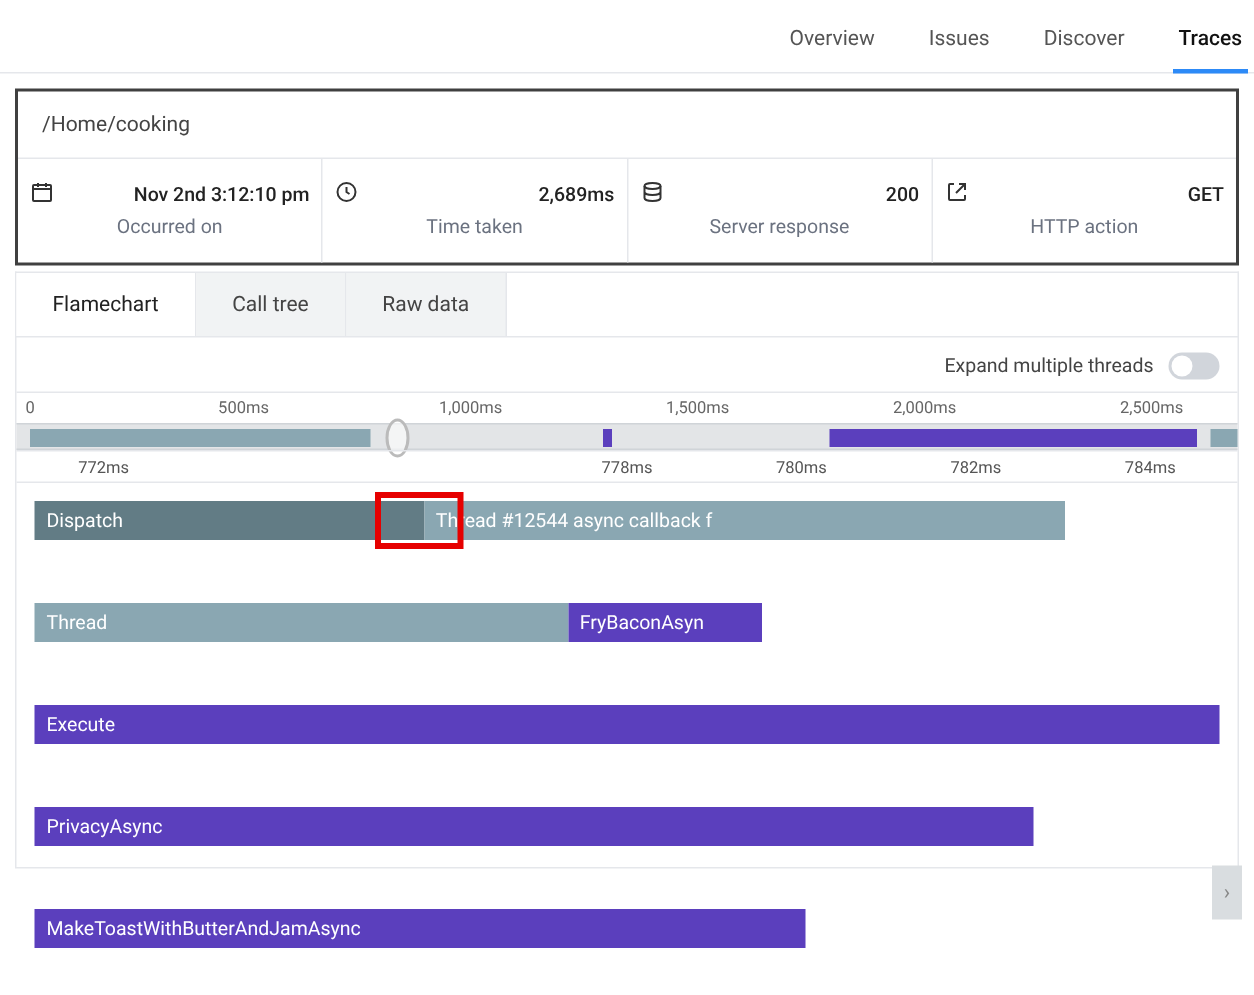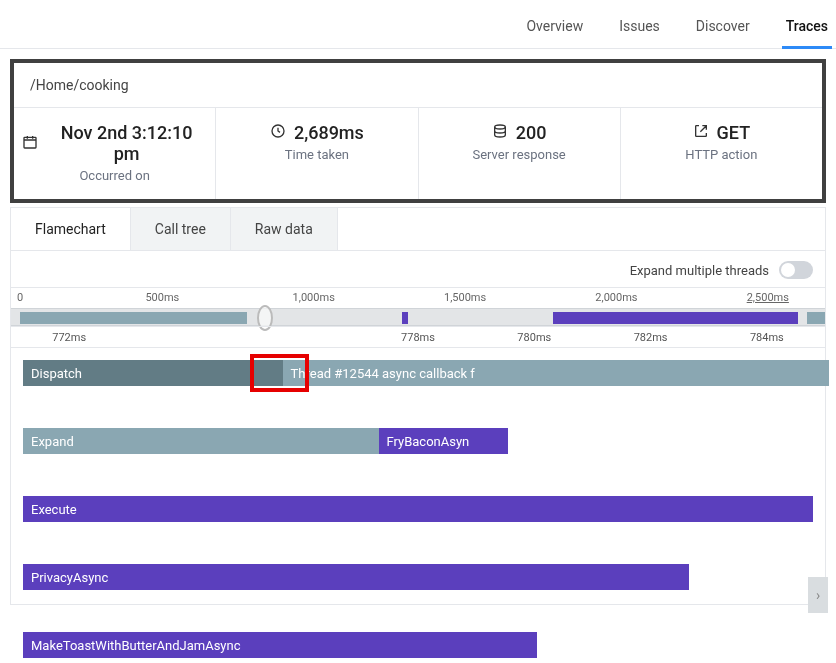--- a/index.html
+++ b/index.html
@@ -36,44 +36,44 @@
     position: absolute;
     left: 0; right: 0; bottom: -1px;
     height: 3px;
     background: #2d8af7;
   }
   
   .info-wrap {
     padding: 10px 10px 4px 10px;
   }
   .info-box {
-    border: 4px solid #404040;
+    border: 2px solid #404040;
   }
   .info-header {
     padding: 14px 16px;
     color: #444;
     border-bottom: 1px solid #e5e7eb;
   }
   .metrics {
     display: flex;
   }
   .metric {
     flex: 1;
     border-right: 1px solid #e5e7eb;
     padding: 14px 8px 16px 8px;
     text-align: center;
   }
   .metric:last-child { border-right: none; }
   .metric-val {
     display: flex;
     align-items: center;
-    justify-content: center;
+    justify-content: space-between;
     gap: 8px;
     color: #222;
-    font-size: 18px;
+    font-size: 13px;
     font-weight: 500;
     margin-bottom: 4px;
   }
   .metric-label {
     color: #6b7280;
     font-size: 13px;
   }
   .metric svg { width: 16px; height: 16px; stroke: #333; stroke-width: 2; fill: none; flex-shrink: 0; }
 
   
@@ -314,21 +314,21 @@
     <div class="toggle"></div>
   </div>
 
   <div class="outer-timeline">
     <div class="outer-ticks" id="outer-ticks">
         <div class="tick first">0</div>
         <div class="tick" style="left: 151.357px;">500ms</div>
         <div class="tick" style="left: 302.715px;">1,000ms</div>
         <div class="tick" style="left: 454.072px;">1,500ms</div>
         <div class="tick" style="left: 605.43px;">2,000ms</div>
-        <div class="tick" style="left: 756.787px; text-decoration: underline;">2,500ms</div>
+        <div class="tick" style="left: 756.787px;">2,500ms</div>
       </div>
     <div class="minimap" id="minimap">
         <div class="seg" style="left: 796.14px; width: 17.8602px; background: rgb(138, 167, 178);"></div>
         <div class="seg" style="left: 635.701px; width: 18.1629px; background: rgb(138, 167, 178);"></div>
         <div class="seg" style="left: 541.859px; width: 245.199px; background: rgb(91, 63, 189);"></div>
         <div class="seg" style="left: 390.502px; width: 6.0543px; background: rgb(91, 63, 189);"></div>
         <div class="seg" style="left: 9.08144px; width: 227.036px; background: rgb(138, 167, 178);"></div>
       <div class="minimap-handle" id="minimap-handle" style="left: 254.28px;"></div>
     </div>
     <div class="inner-ticks" id="inner-ticks">
@@ -340,24 +340,24 @@
         <div class="tick" style="left: 639.571px; text-align: right;">782ms</div>
         <div class="tick" style="left: 755.857px;">784ms</div>
       </div>
   </div>
 
   <div class="flame-body">
     <div class="flame-area" id="flame-area" style="height: 204px;">
 
     <div class="flame-row" style="top: 0px;">
           <div class="bar c-gray" style="left: 0px; width: 259.571px;">Dispatch</div>
-          <div class="bar c-teal" style="left: 259.571px; width: 546px;">Thread #12544 async callback f</div>
+          <div class="bar c-teal" style="left: 259.571px; width: 427px;">Thread #12544 async callback f</div>
         </div>
         <div class="flame-row" style="top: 34px;">
-          <div class="bar c-teal" style="left: 0px; width: 355.5px;">Expand</div>
+          <div class="bar c-teal" style="left: 0px; width: 355.5px;">Thread</div>
           <div class="bar c-purple" style="left: 355.5px; width: 129.786px;">FryBaconAsyn</div>
         </div>
         <div class="flame-row" style="top: 68px;">
           <div class="bar c-purple" style="left: 0px; width: 790px;">Execute</div>
         </div>
         <div class="flame-row" style="top: 102px;">
           <div class="bar c-purple" style="left: 0px; width: 666px;">PrivacyAsync</div>
         </div>
         <div class="flame-row" style="top: 136px;">
           <div class="bar c-purple" style="left: 0px; width: 513.5px;">MakeToastWithButterAndJamAsync</div>

